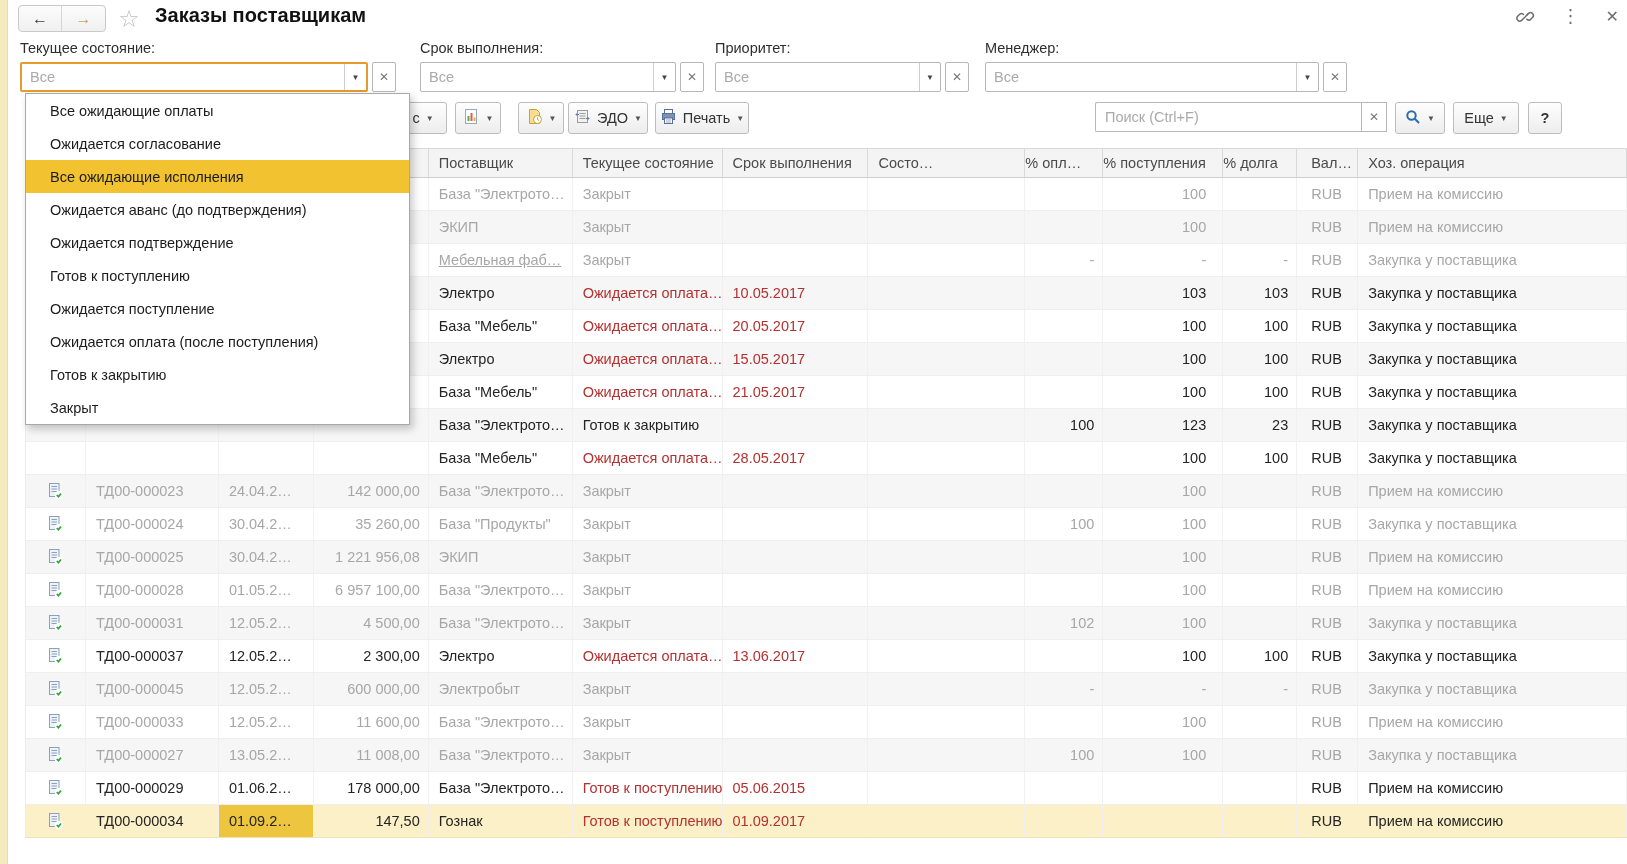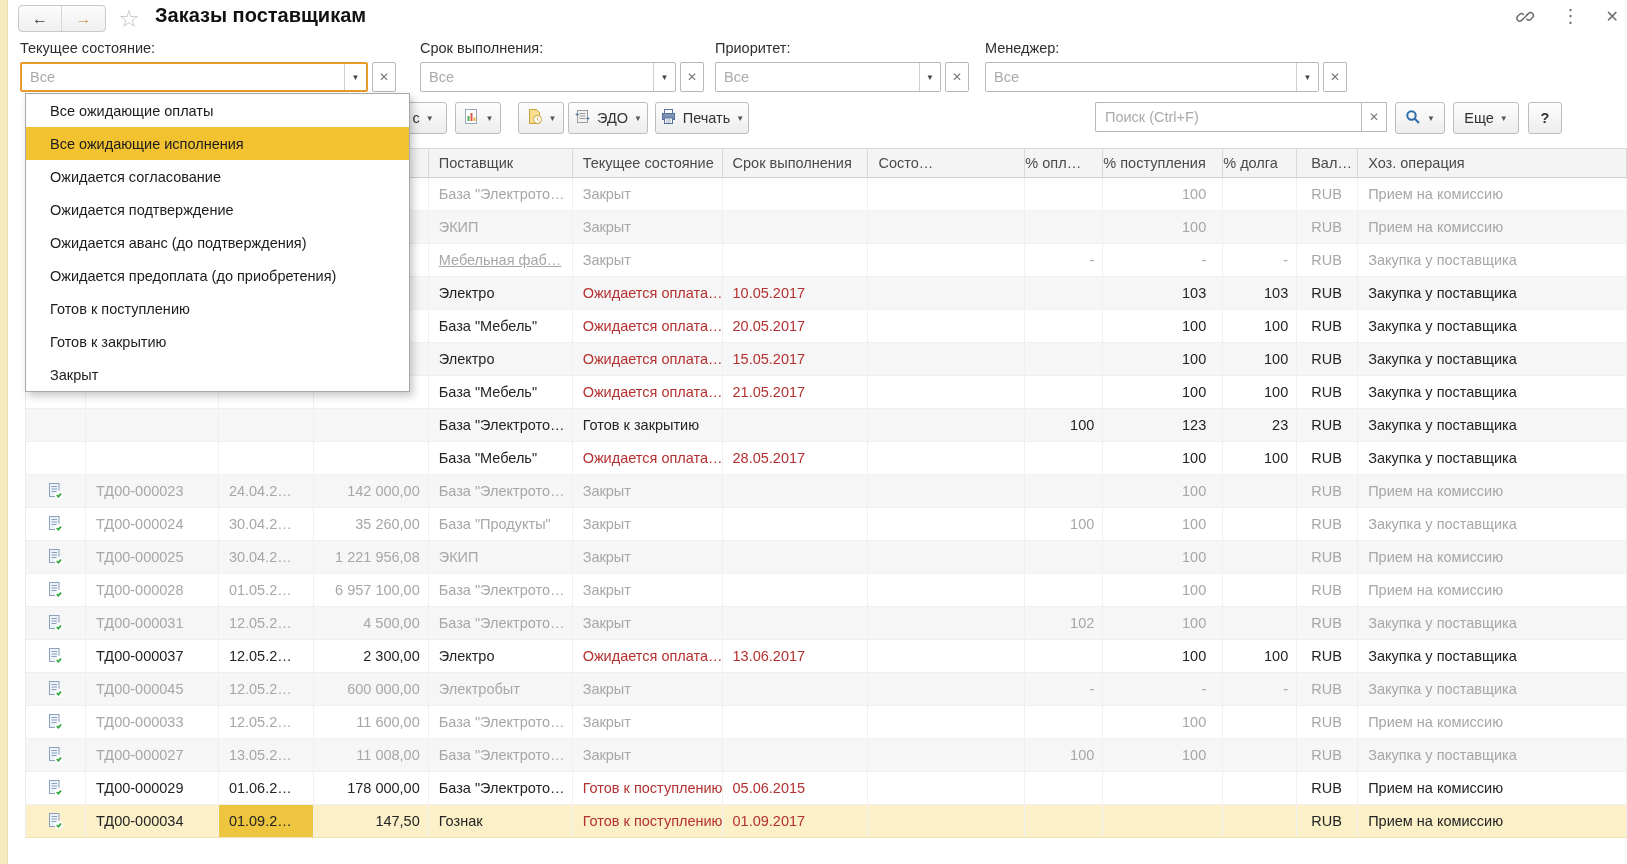--- a/index.html
+++ b/index.html
@@ -577,21 +577,22 @@
         <div class="cell c-recv r" style="width: 120px; padding-right: 16px;"></div>
         <div class="cell c-debt r" style="width: 74px; padding-right: 8px;"></div>
         <div class="cell c-cur" style="width: 61px; padding-left: 14px;">RUB</div>
         <div class="cell c-op" style="width: 269px; padding-left: 10px;">Прием на комиссию</div>
       </div>
     </div>
 </div>
 
 <div class="abs dropdown" id="dropdown">
     <div class="dd-item">Все ожидающие оплаты</div>
+    <div class="dd-item">Ожидается согласование</div>
     <div class="dd-item hl">Все ожидающие исполнения</div>
-    <div class="dd-item">Ожидается согласование</div>
+    <div class="dd-item">Ожидается аванс (до подтверждения)</div>
     <div class="dd-item">Ожидается подтверждение</div>
-    <div class="dd-item">Ожидается аванс (до подтверждения)</div>
-    <div class="dd-item">Ожидается предоплата (до приобретения)</div>
     <div class="dd-item">Готов к поступлению</div>
+    <div class="dd-item">Ожидается поступление</div>
+    <div class="dd-item">Ожидается оплата (после поступления)</div>
     <div class="dd-item">Готов к закрытию</div>
     <div class="dd-item">Закрыт</div>
   </div>
 
 </body></html>

